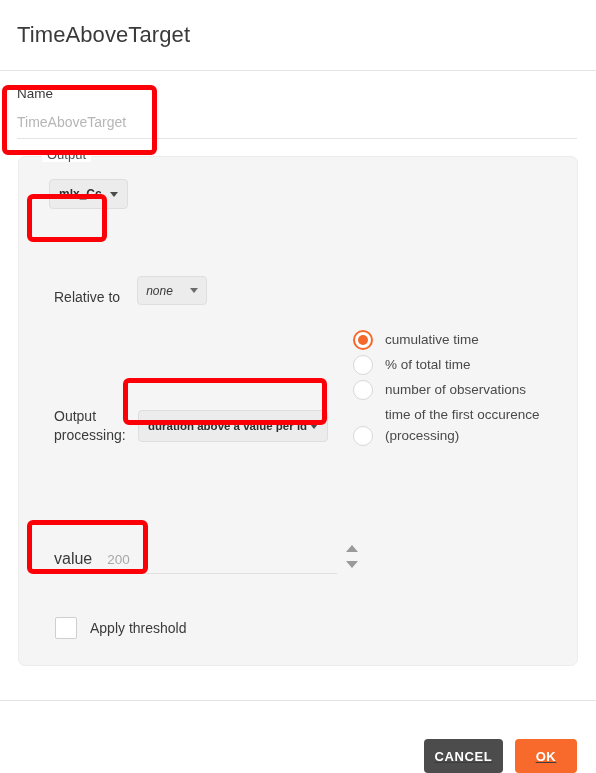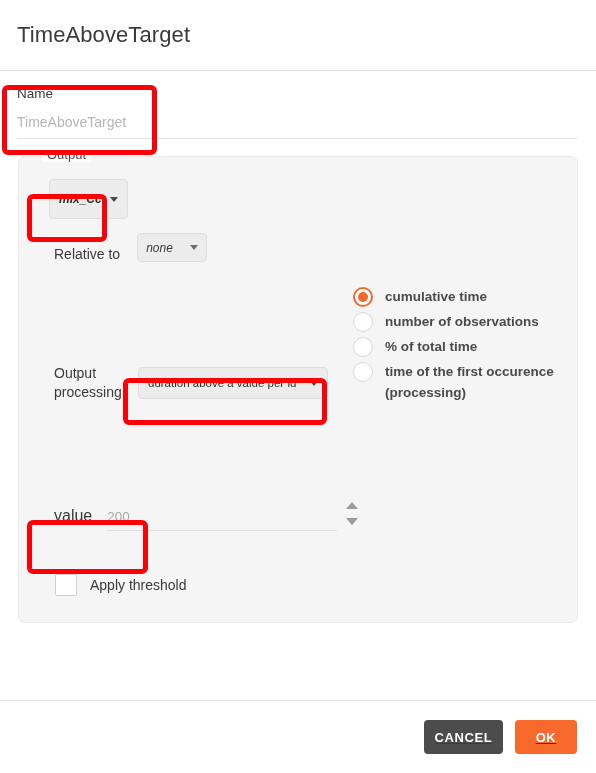--- a/index.html
+++ b/index.html
@@ -103,40 +103,40 @@
   .caret {
     width: 0; height: 0;
     border-left: 4.5px solid transparent;
     border-right: 4.5px solid transparent;
     border-top: 5px solid #4a4a4a;
     margin-left: 8px;
     flex: none;
   }
 
   .dd-output {
-    height: 40px;
+    height: 30px;
     padding: 0 9px;
     font-weight: bold;
     font-size: 12px;
-    font-style: italic;
   }
   .dd-relative {
     height: 29px;
     width: 70px;
     padding: 1px 8px;
     font-style: italic;
     font-size: 12px;
     color: #3a3a3a;
+    margin-top: 43px;
   }
   .dd-relative .caret { border-top-color: #6b6b6b; margin-left: auto; }
   .dd-proc {
     height: 32px;
     width: 190px;
     padding: 0 9px;
-    font-weight: normal;
+    font-weight: bold;
     font-size: 11.5px;
   }
   .dd-proc .caret { margin-left: auto; }
 
   
   .output-dd-row { height: 33px; margin-left: 12px; }
 
   .relative-row {
     display: flex;
     align-items: flex-end;
@@ -170,23 +170,22 @@
   }
   .proc-dd-holder { margin-left: 6px; }
 
   .radio-list {
     position: absolute;
     left: 316px;
     top: 0;
   }
   .radio-row {
     display: flex;
-    align-items: flex-start;
+    align-items: flex-end;
     margin-bottom: 4px;
-    font-weight: bold;
   }
   .radio {
     width: 20px;
     height: 20px;
     border-radius: 50%;
     border: 1.6px solid #d8d8d8;
     background: #ffffff;
     box-sizing: border-box;
     flex: none;
     margin-top: 1px;
@@ -292,21 +291,21 @@
     top: 700px;
     height: 1px;
     background: #e4e4e4;
   }
   .footer {
     position: absolute;
     left: 0; right: 0;
     top: 701px;
     height: 72px;
     display: flex;
-    align-items: center;
+    align-items: flex-end;
     justify-content: flex-end;
     padding-right: 19px;
     box-sizing: border-box;
     background: #ffffff;
     text-decoration: underline;
   }
   .btn {
     border: none;
     border-radius: 4px;
     font-family: "Liberation Sans", sans-serif;
@@ -386,25 +385,25 @@
         </div>
       </div>
 
       <div class="radio-list">
         <div class="radio-row">
           <span class="radio checked"></span>
           <span class="radio-label">cumulative time</span>
         </div>
         <div class="radio-row">
           <span class="radio"></span>
-          <span class="radio-label">number of observations</span>
+          <span class="radio-label">% of total time</span>
         </div>
         <div class="radio-row">
           <span class="radio"></span>
-          <span class="radio-label">% of total time</span>
+          <span class="radio-label">number of observations</span>
         </div>
         <div class="radio-row">
           <span class="radio"></span>
           <span class="radio-label">time of the first occurence (processing)</span>
         </div>
       </div>
     </div>
 
     <div class="value-row">
       <span class="value-label">value</span>

